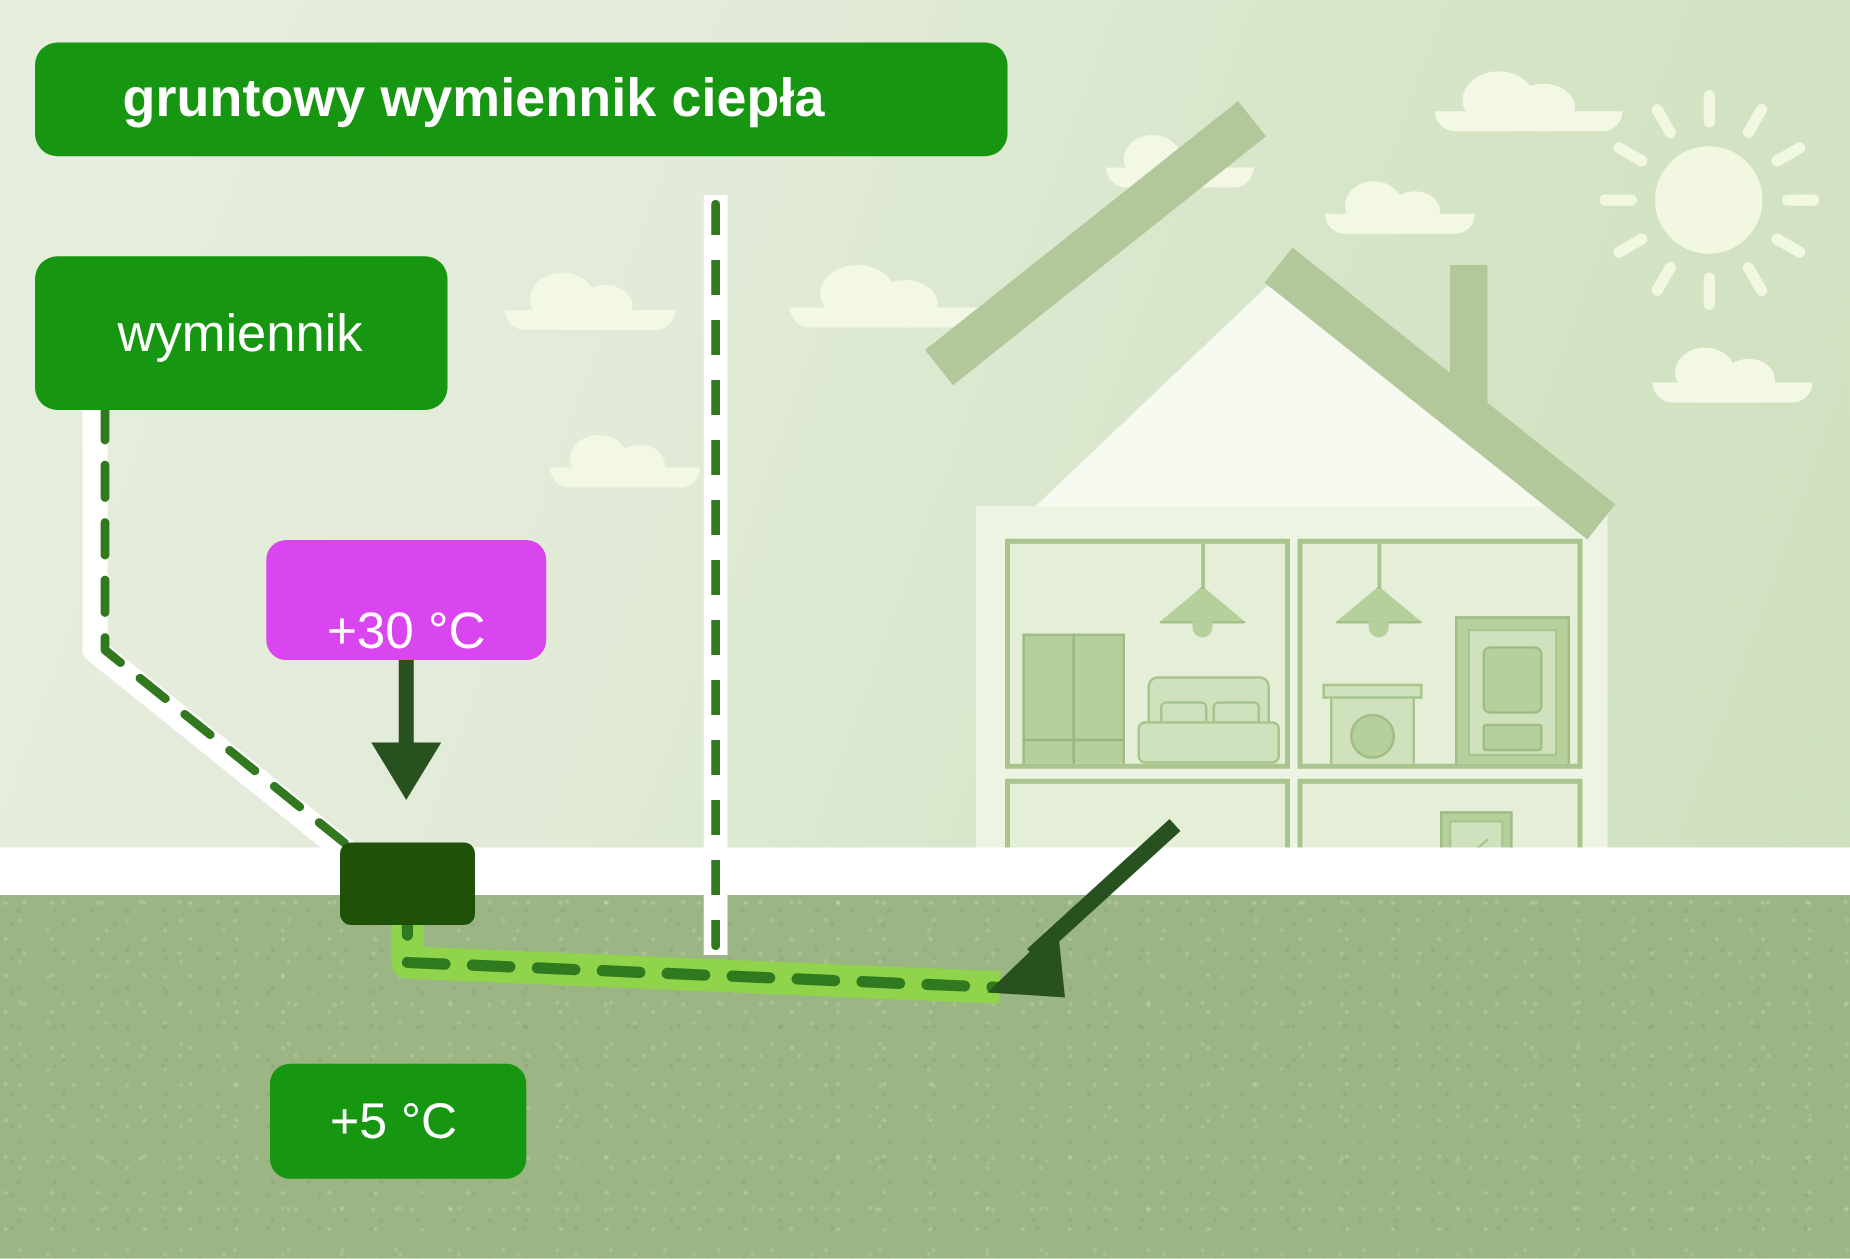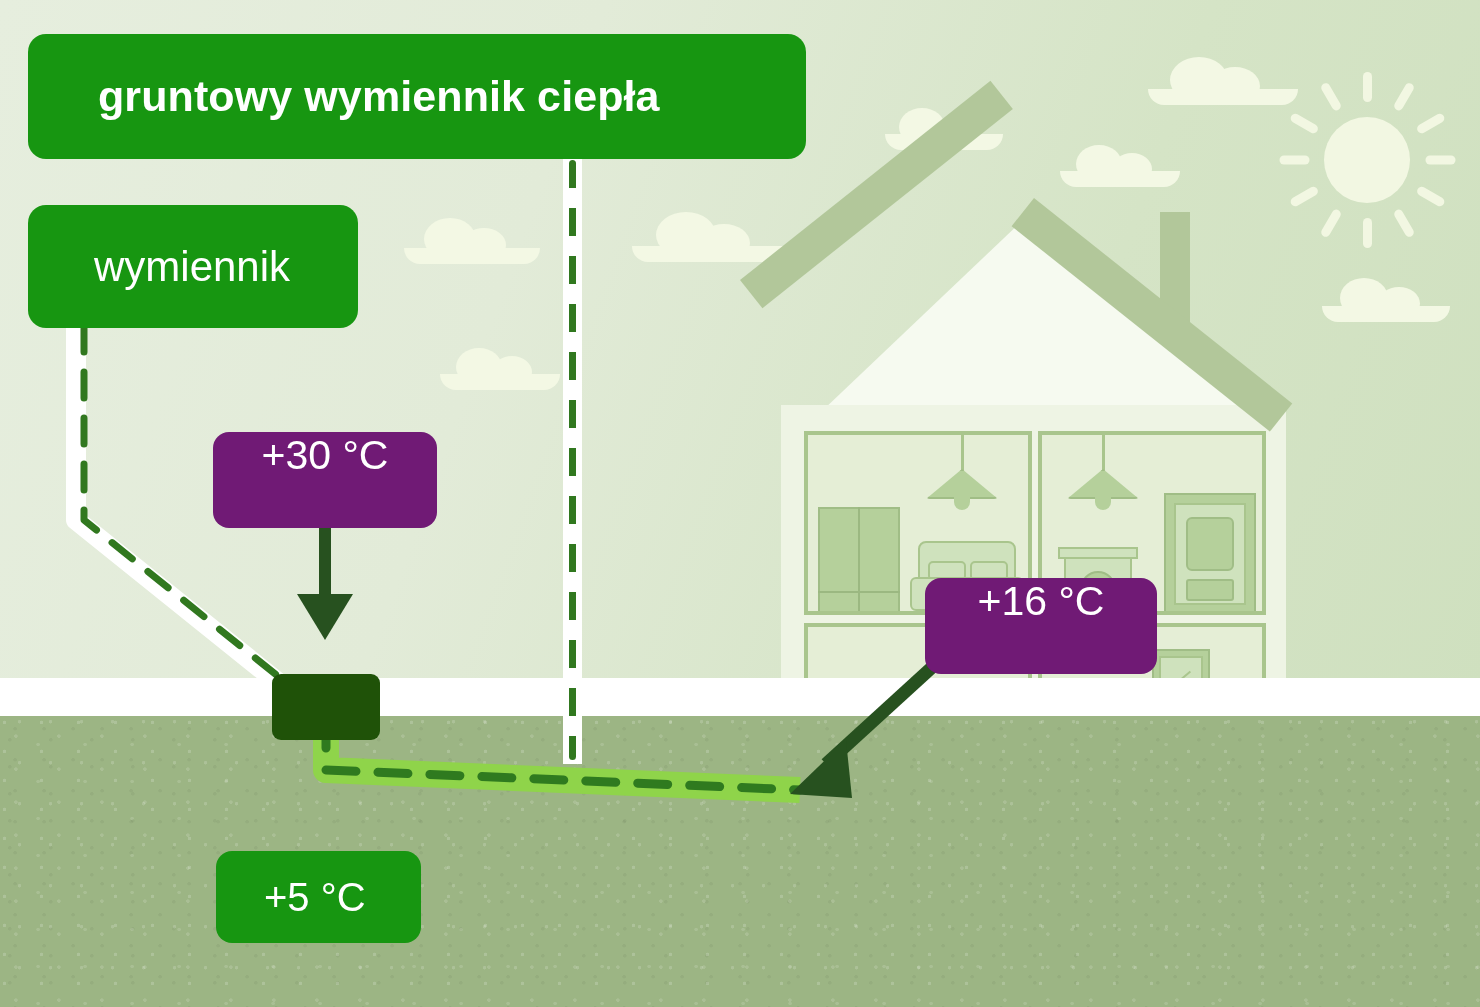--- a/index.html
+++ b/index.html
@@ -92,30 +92,30 @@
   .intake-box{
     position:absolute;left:272px;top:674px;width:108px;height:66px;
     background:#1f5208;border-radius:9px;
   }
 
   
   .label{
     position:absolute;background:#179611;border-radius:18px;color:#fff;
     display:flex;align-items:center;box-sizing:border-box;
   }
-  .label-title{left:28px;top:34px;width:778px;height:125px;padding-left:70px;
+  .label-title{left:28px;top:34px;width:778px;height:91px;padding-left:70px;
     font-size:43px;font-weight:bold;letter-spacing:.1px;}
   .label-czerpnia{left:28px;top:205px;width:330px;height:123px;padding-left:66px;
     font-size:42px;font-weight:normal;}
   .label-t8{left:216px;top:851px;width:205px;height:92px;padding-left:48px;
     font-size:40px;font-weight:normal;border-radius:16px;}
 
   .badge{
-    position:absolute;background:#701a75;border-radius:16px;color:#fff;
-    display:flex;align-items:flex-start;justify-content:center;box-sizing:border-box;
+    position:absolute;background:#d946ef;border-radius:16px;color:#fff;
+    display:flex;align-items:flex-end;justify-content:center;box-sizing:border-box;
     font-size:41px;
   }
   .badge-t30{left:213px;top:432px;width:224px;height:96px;}
   .badge-t16{left:925px;top:578px;width:232px;height:96px;}
 
   .lato{
     position:absolute;right:38px;bottom:18px;color:#ffffff;font-size:47px;
     font-weight:bold;letter-spacing:1px;
   }
   svg{position:absolute;left:0;top:0;overflow:visible;}
@@ -288,17 +288,14 @@
   <div class="label label-czerpnia">
     <span>wymiennik</span>
   </div>
   <div class="label label-t8">
     <span>+5 °C</span>
   </div>
 
   <div class="badge badge-t30">
     <span>+30 °C</span>
   </div>
-  <div class="badge badge-t16">
-    <span>+16 °C</span>
-  </div>
 
 </div>
 
 </body></html>

